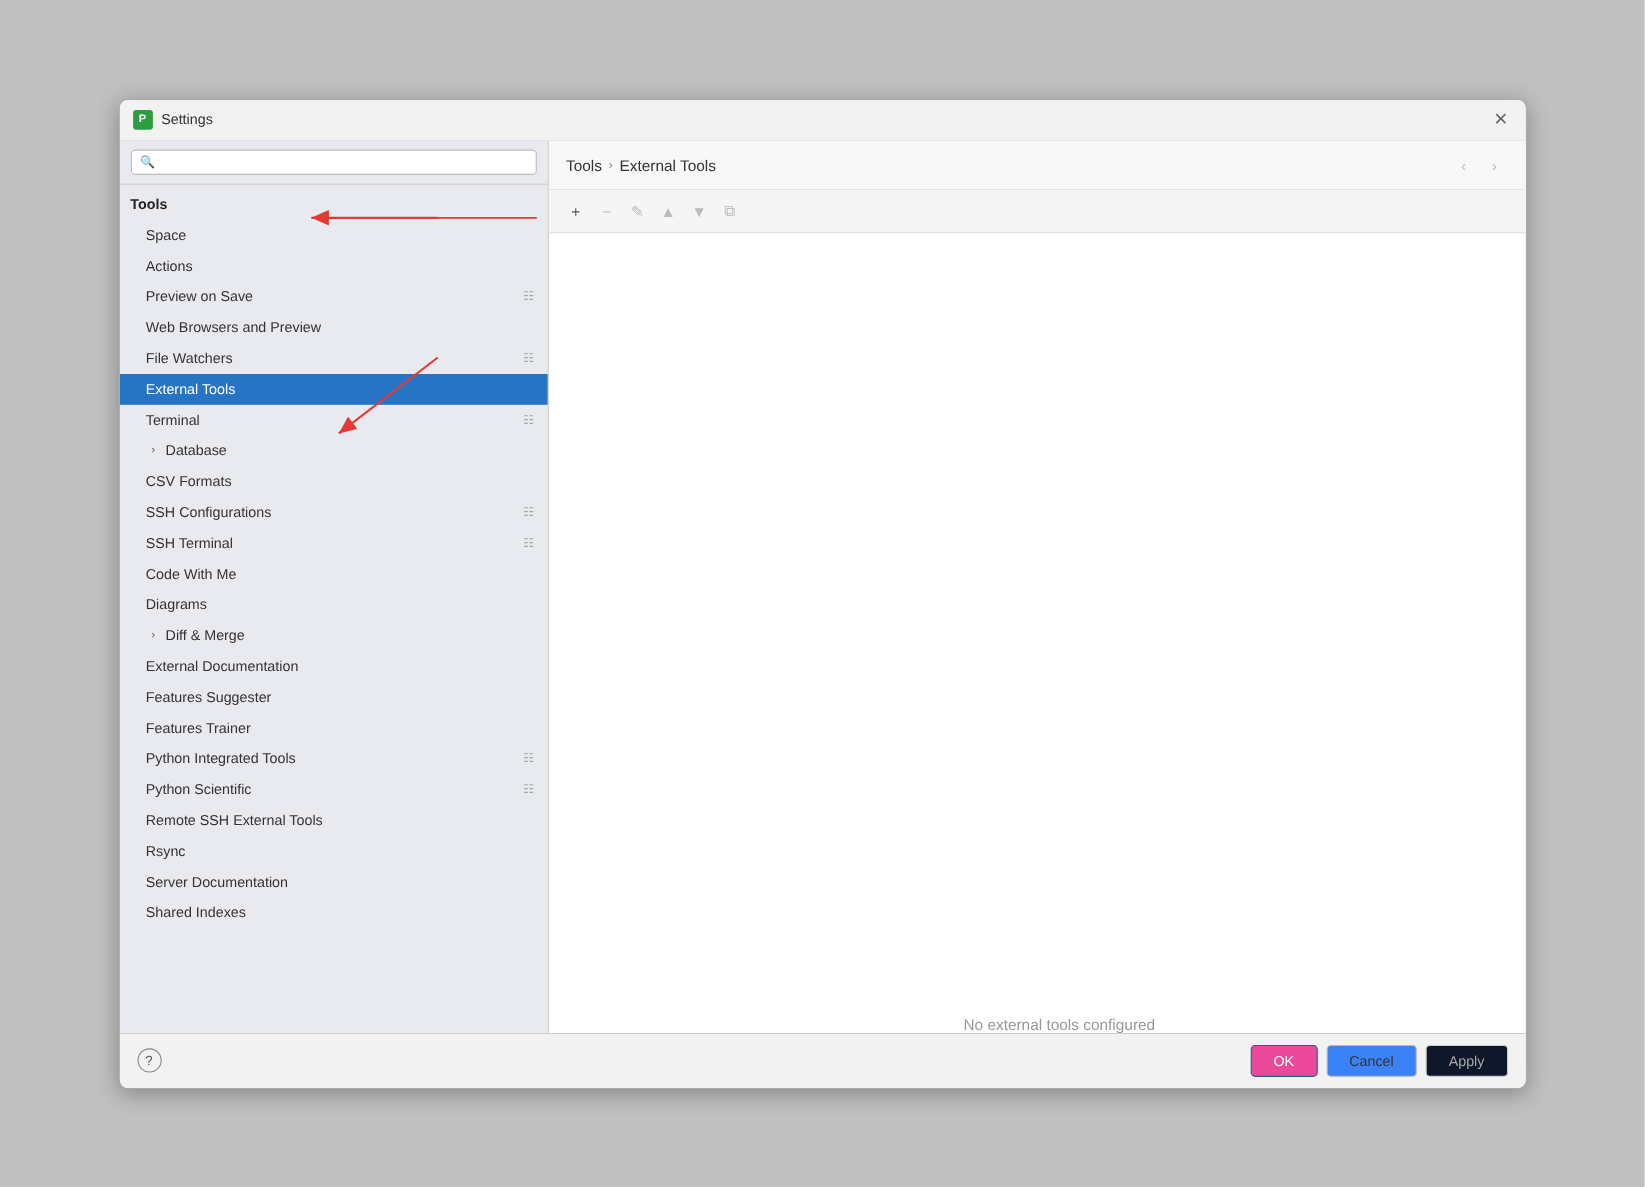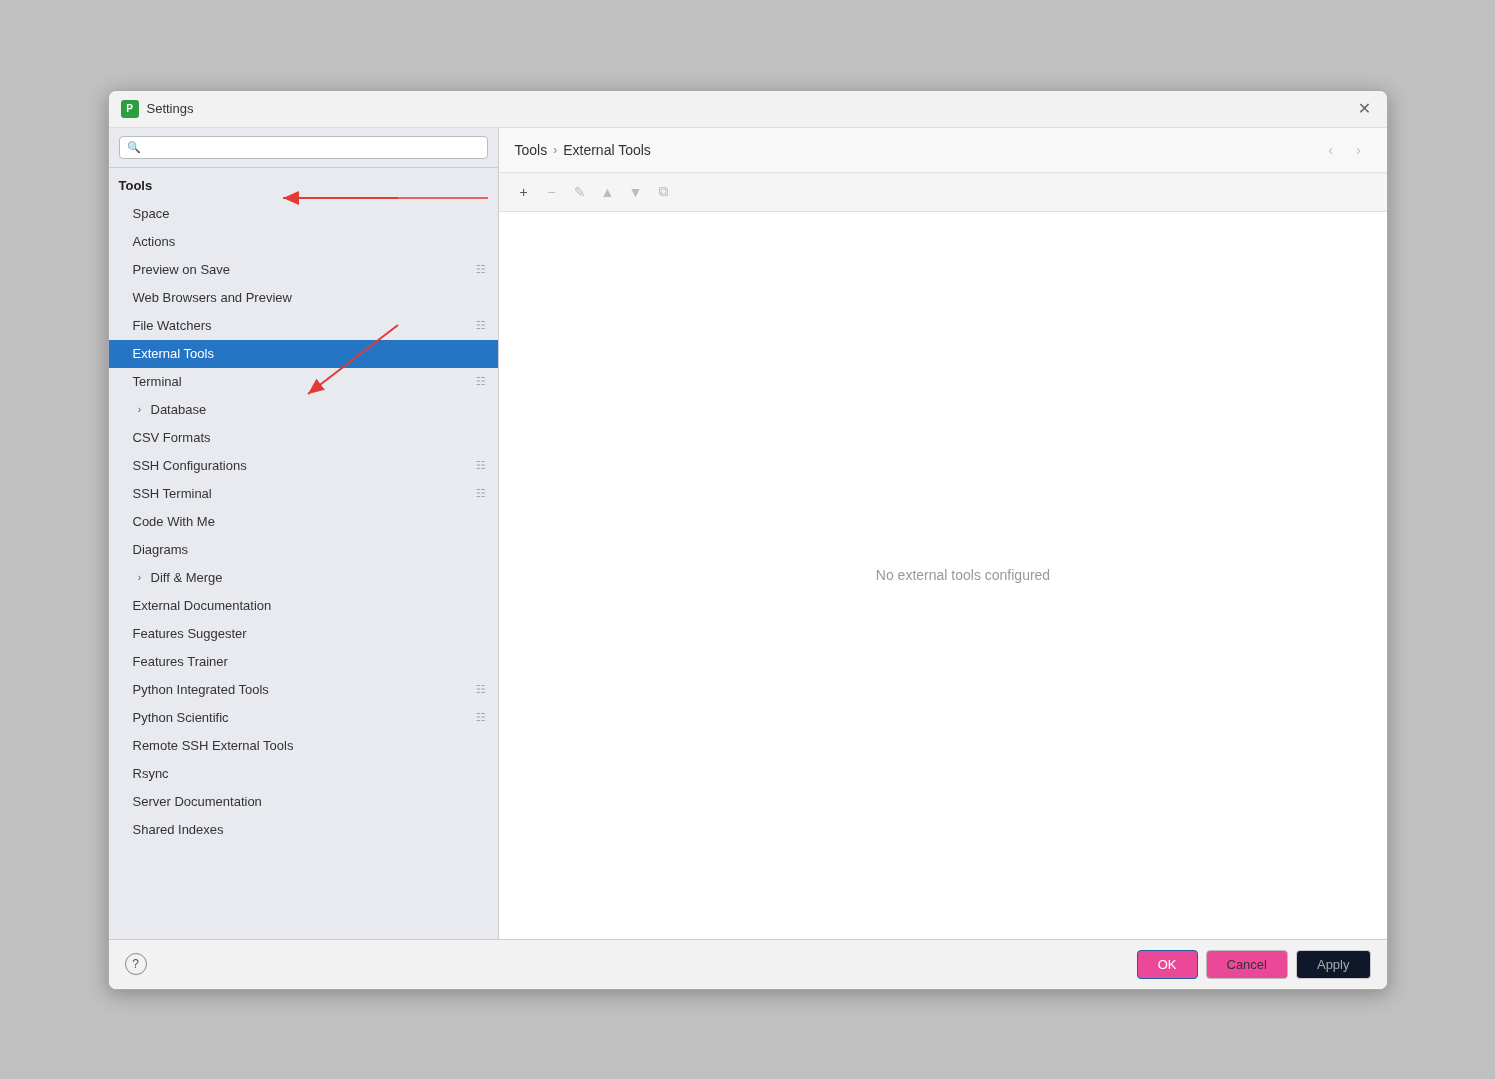--- a/index.html
+++ b/index.html
@@ -201,21 +201,21 @@
       justify-content: center;
       cursor: pointer;
       border-radius: 3px;
       color: #555;
       font-size: 14px;
     }
     .toolbar-btn.disabled { color: #bbb; cursor: default; }
     .content-main {
       flex: 1;
       display: flex;
-      align-items: center;
+      align-items: flex-end;
       justify-content: center;
       color: #999;
       font-size: 14px;
       padding-left: 41px;
     }
     .bottom-bar {
       display: flex;
       align-items: center;
       justify-content: space-between;
       padding: 10px 16px;
@@ -245,21 +245,21 @@
       font-size: 13px;
       cursor: pointer;
       border: 1px solid transparent;
     }
     .btn-primary {
       background: #ec4899;
       color: white;
       border-color: #1a5fa0;
     }
     .btn-secondary {
-      background: #ec4899;
+      background: #3b82f6;
       color: #333;
       border-color: #bbb;
     }
     .btn-disabled {
       background: #0f172a;
       color: #aaa;
       border-color: #ccc;
       cursor: default;
     }
     .window-wrapper {

